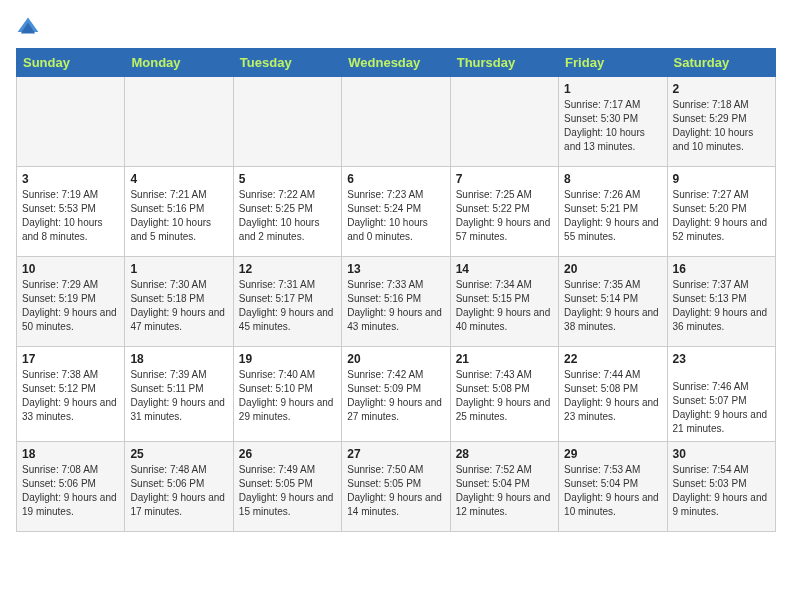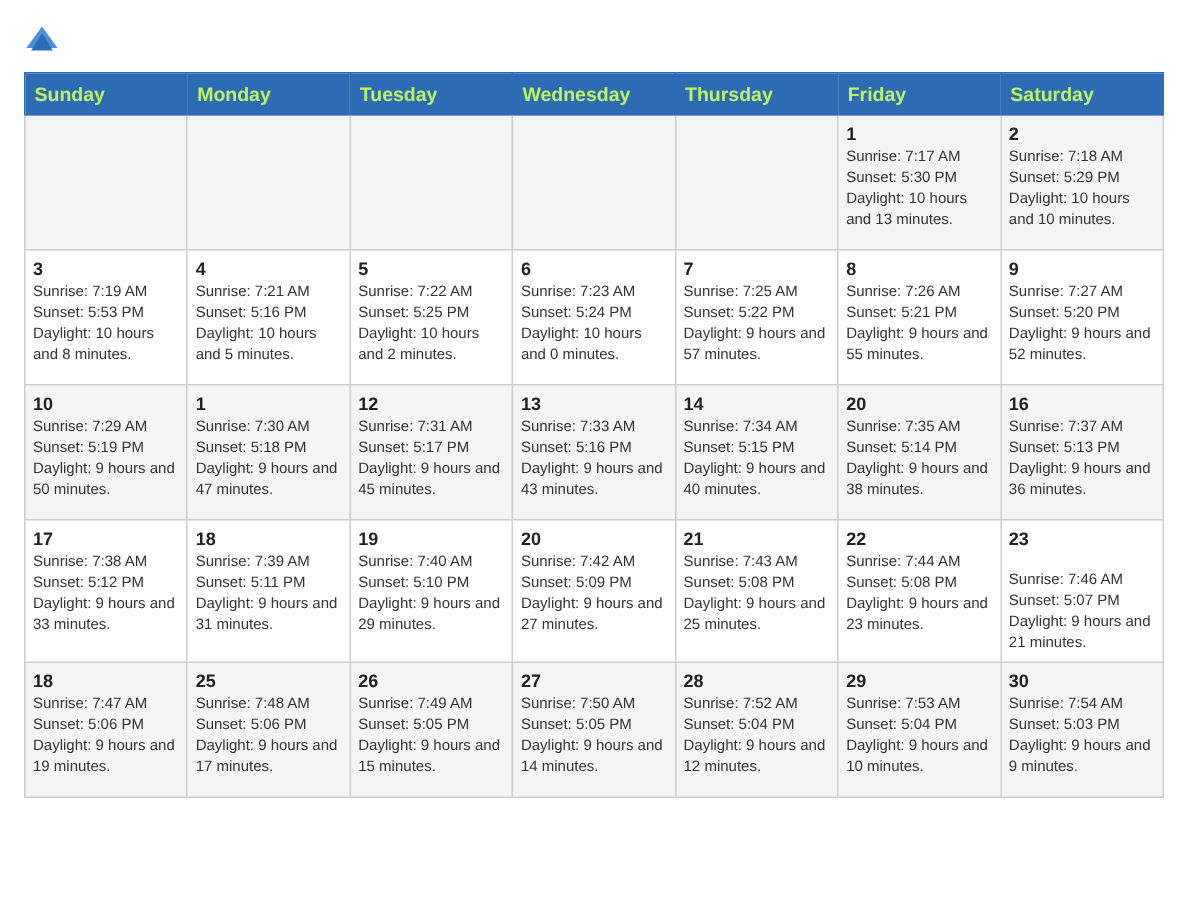--- a/index.html
+++ b/index.html
@@ -270,21 +270,21 @@
         <td>
           <span class="day-number">23</span>
           <div class="day-info" style="white-space: pre-line; margin-top: 14px;">Sunrise: 7:46 AM
 Sunset: 5:07 PM
 Daylight: 9 hours and 21 minutes.</div>
         </td>
       </tr>
       <tr>
         <td>
           <span class="day-number">18</span>
-          <div class="day-info" style="white-space: pre-line;">Sunrise: 7:47 AM
+          <div class="day-info" style="white-space: pre-line;">Sunrise: 7:08 AM
 Sunset: 5:06 PM
 Daylight: 9 hours and 19 minutes.</div>
         </td>
         <td>
           <span class="day-number">25</span>
           <div class="day-info" style="white-space: pre-line;">Sunrise: 7:48 AM
 Sunset: 5:06 PM
 Daylight: 9 hours and 17 minutes.</div>
         </td>
         <td>

